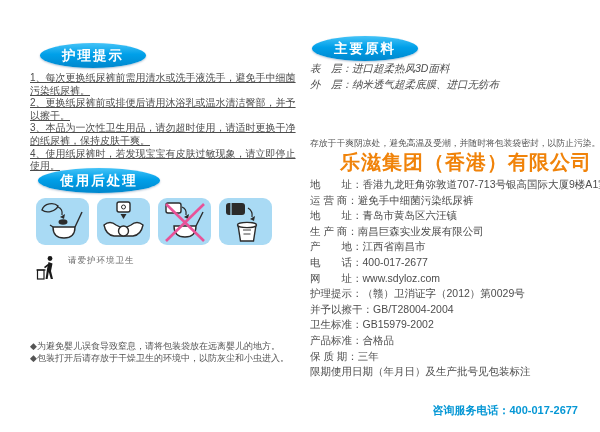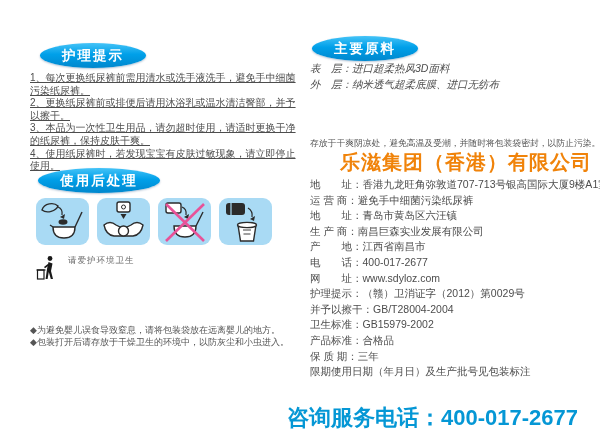--- a/index.html
+++ b/index.html
@@ -17,30 +17,30 @@
   .pill.w5{width:122px;}
   .tips{position:absolute;left:30px;top:72px;width:272px;font-size:10px;line-height:12.6px;text-decoration:underline;}
   .tips p{margin:0;}
   .icons-row{position:absolute;left:36px;top:198px;display:flex;gap:8px;}
   .icon-box{
     width:53px;height:47px;border-radius:9px;background:#a9daf4;
     display:flex;align-items:center;justify-content:center;
   }
   .eco{position:absolute;left:36px;top:255px;display:flex;align-items:flex-start;gap:10px;}
   .eco-label{font-size:8.5px;color:#6a6a6a;letter-spacing:1px;}
-  .bullets{position:absolute;left:30px;top:324px;width:274px;font-size:9px;line-height:12px;color:#555;}
+  .bullets{position:absolute;left:30px;top:340px;width:274px;font-size:9px;line-height:12px;color:#555;}
   .bullets p{margin:0;}
   .materials{position:absolute;left:310px;top:61px;width:288px;font-size:10.5px;line-height:15.5px;}
   .materials p{margin:0;font-style:italic;}
   .materials .lbl{color:#4d4d4d;}
   .storage-text{position:absolute;left:310px;top:138px;width:292px;font-size:8.8px;color:#555;}
   .company-name{position:absolute;left:308px;top:149px;width:292px;font-size:20px;font-weight:bold;color:#f0830a;letter-spacing:1px;margin-left:32px;}
   .info-list{position:absolute;left:310px;top:177px;width:292px;font-size:10.5px;line-height:15.6px;white-space:nowrap;}
   .info-list p{margin:0;}
-  .hotline{position:absolute;right:22px;top:403px;font-size:22px;font-weight:bold;color:#0597d5;}
+  .hotline{position:absolute;right:22px;top:403px;font-size:11px;font-weight:bold;color:#0597d5;}
   svg{display:block;}
 </style>
 </head>
 <body>
 
 <div class="page">
 
   <div class="pill w4" style="left:40px;top:27px;margin-top:16px;">
     <span>护理提示</span>
   </div>

